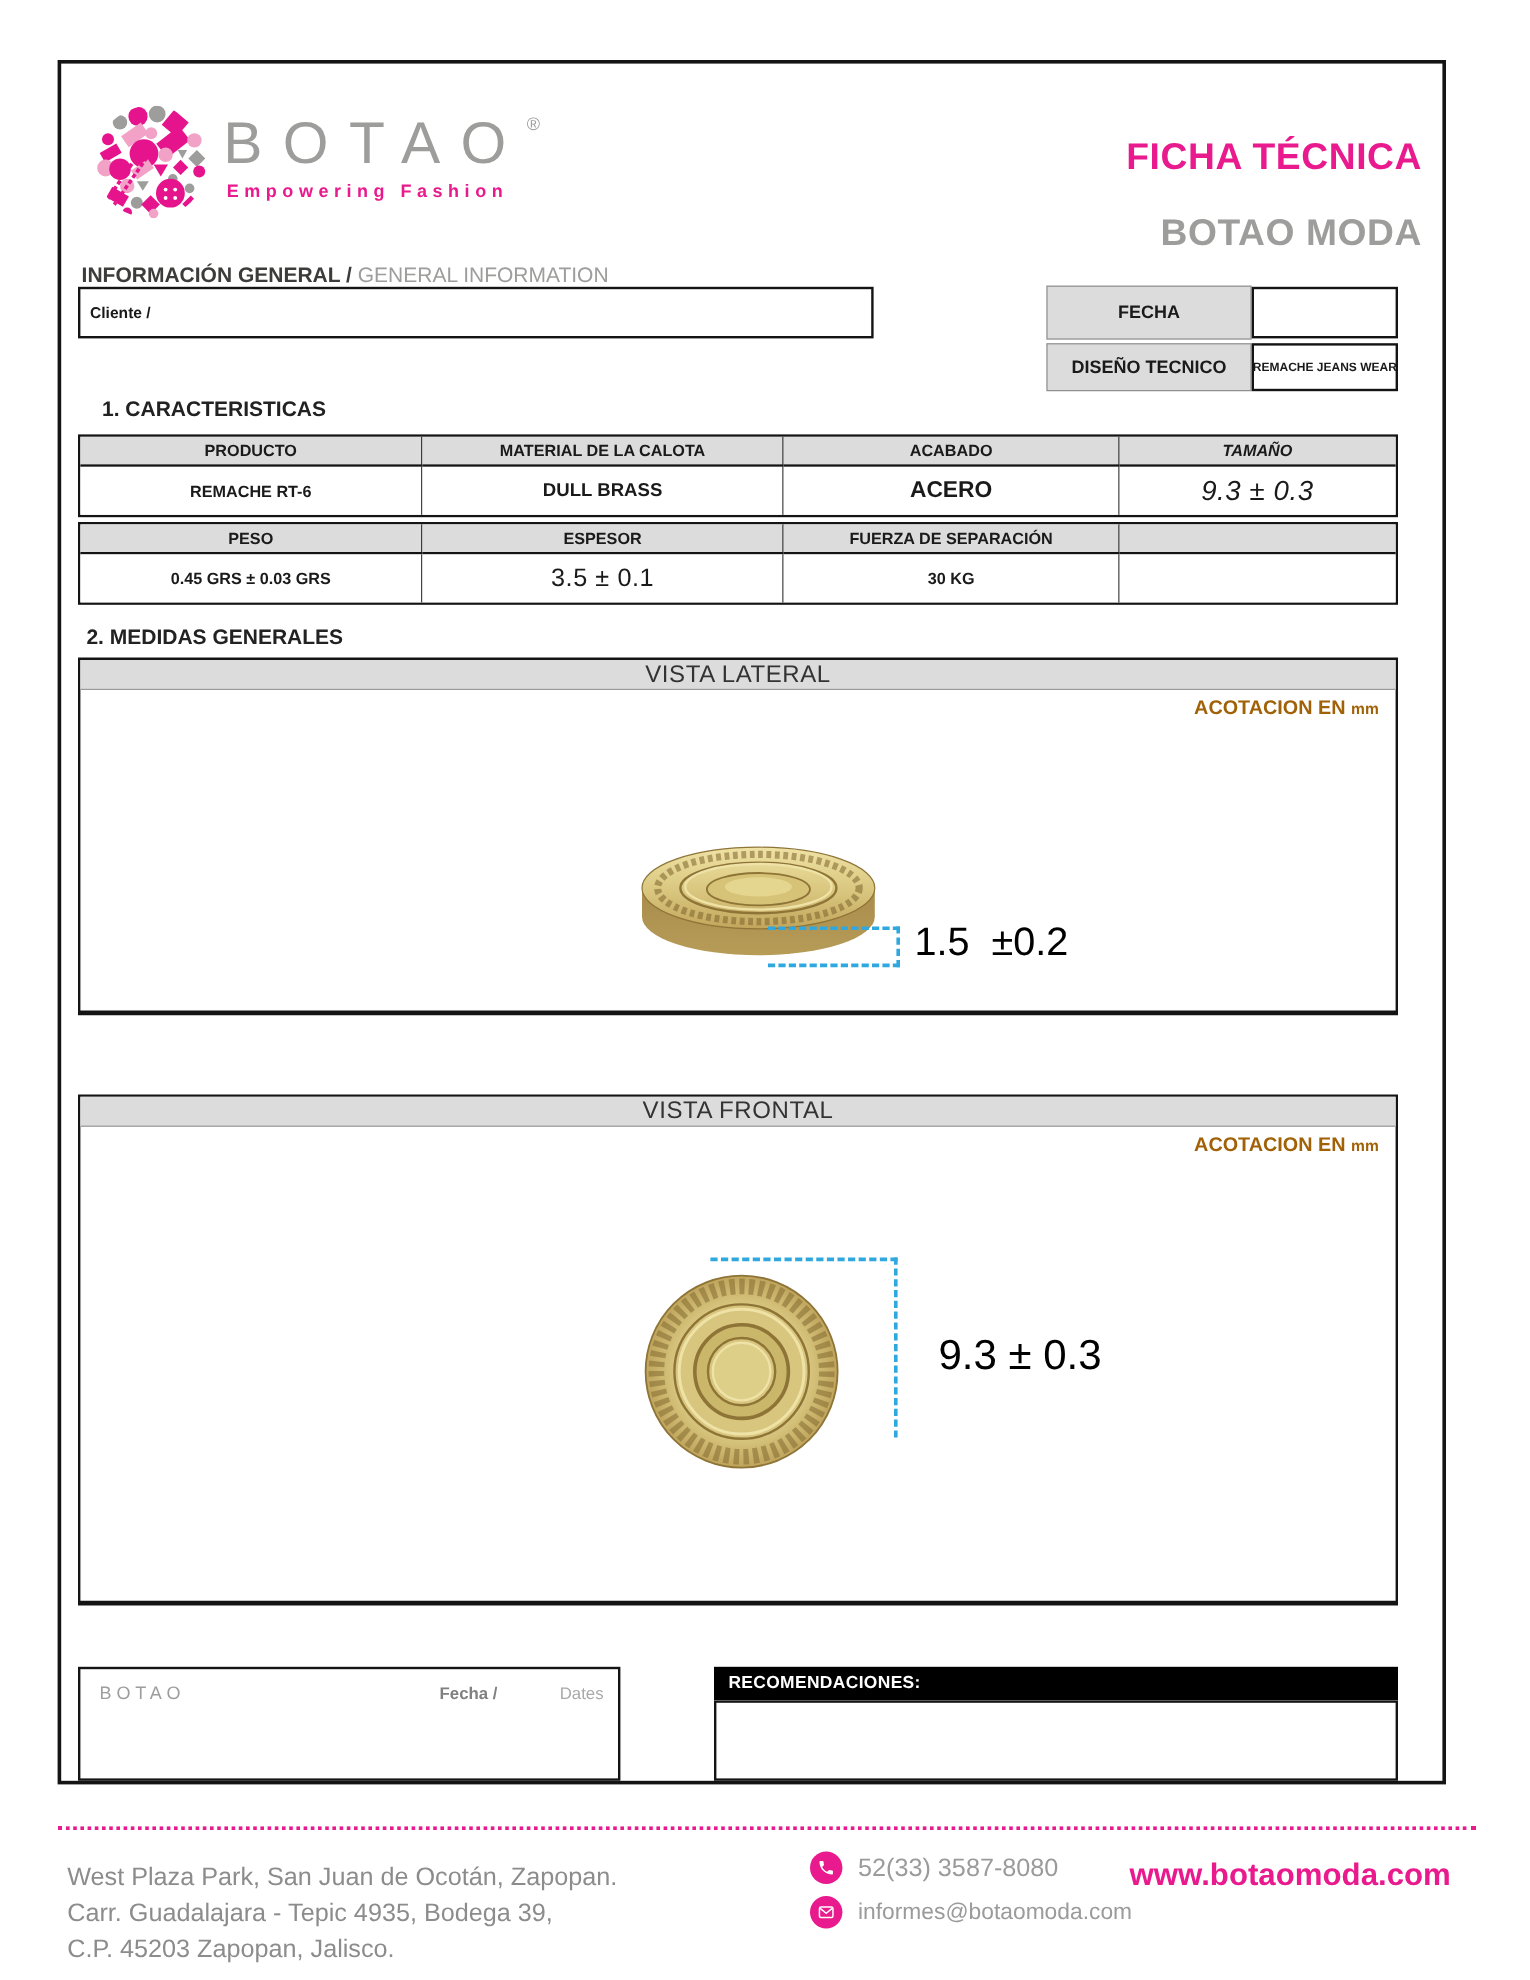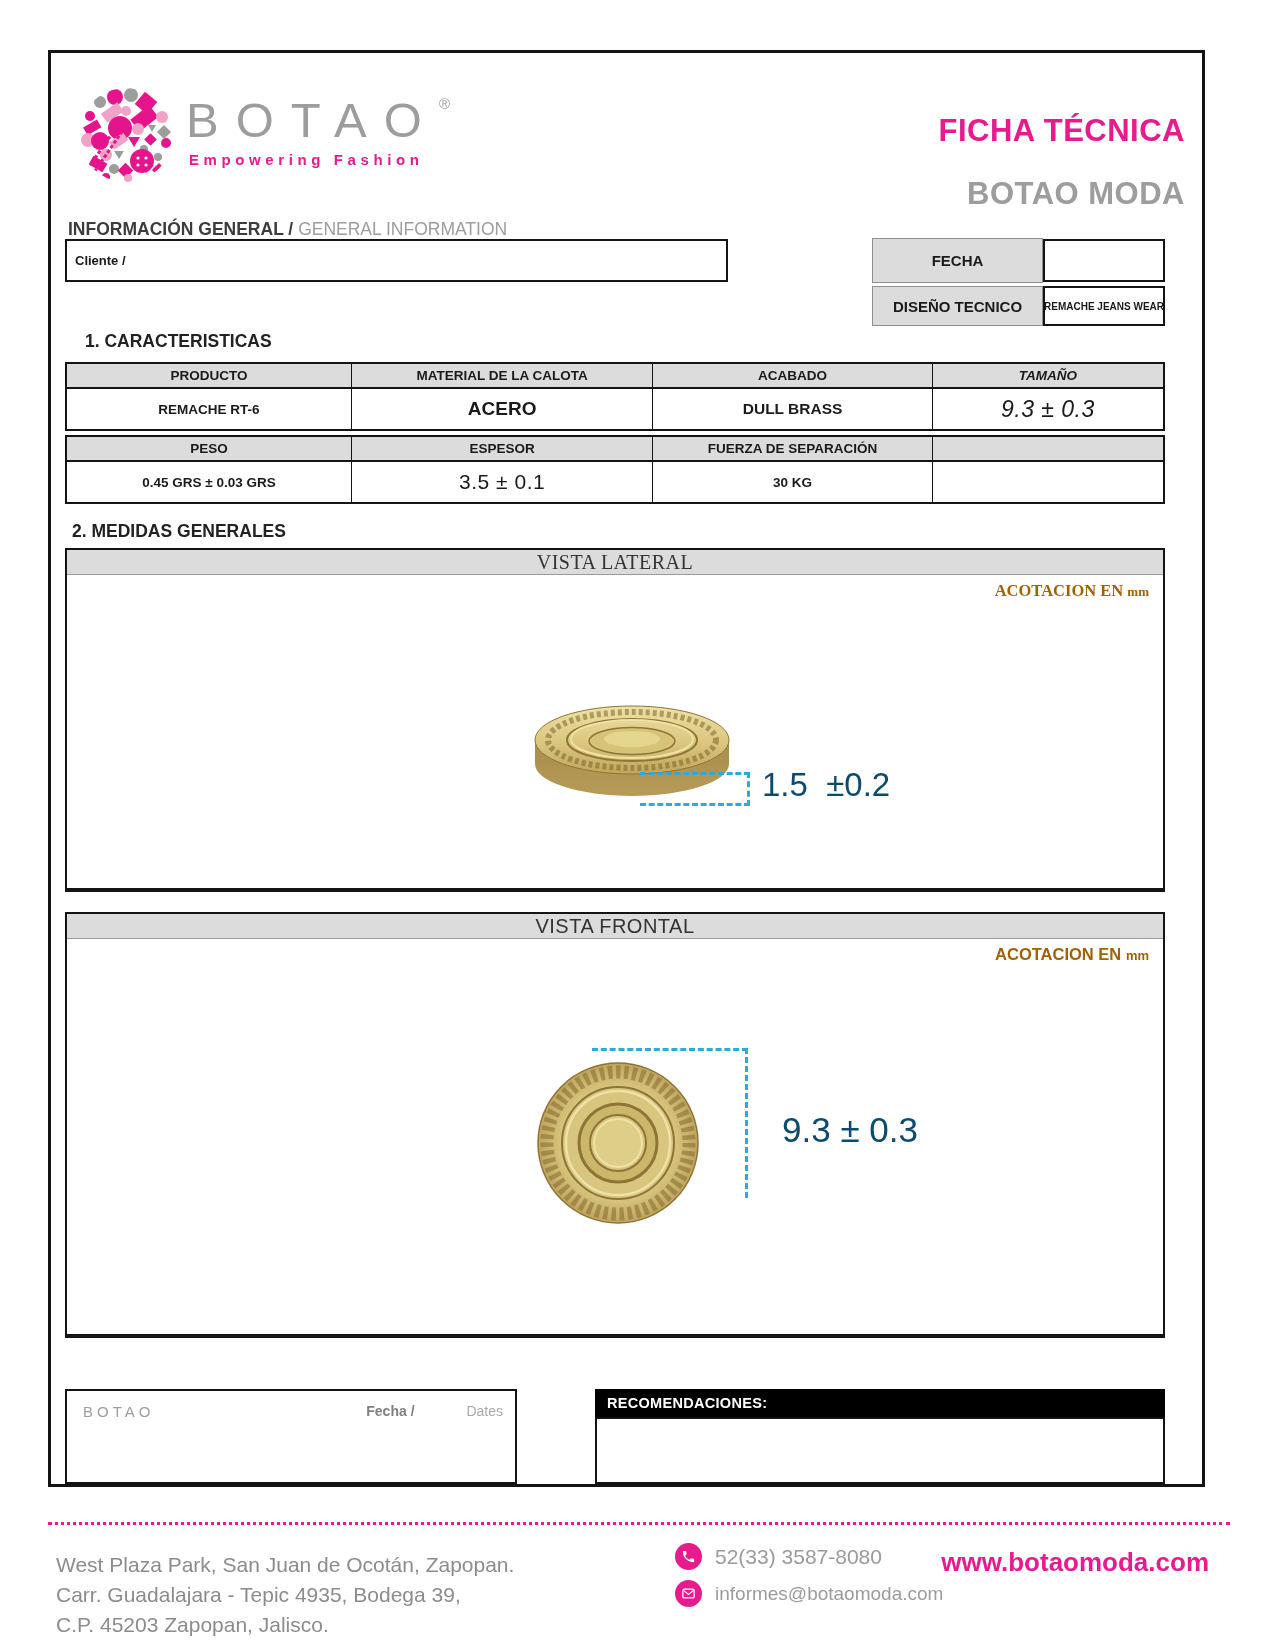--- a/index.html
+++ b/index.html
@@ -48,31 +48,31 @@
   .char-head .char-cell { height:25px; background:#dcdcdc; border-bottom:2px solid #141414; font-weight:bold; font-size:13.5px; }
   .char-vals .char-cell { height:40px; background:#fff; }
   .v-bold-sm { font-size:13.5px; font-weight:bold; }
   .v-bold-lg { font-size:19px; font-weight:bold; }
   .v-bold-md { font-size:15.5px; font-weight:bold; }
   .v-light-lg { font-size:23px; font-weight:400; letter-spacing:0.5px; }
   .v-light-md { font-size:21px; font-weight:400; letter-spacing:0.5px; }
 
   
   .view-panel { left:65px; width:1100px; border:2.5px solid #141414; border-bottom-width:4px; background:#fff; }
-  .panel-lateral { top:548px; height:344px;font-family:Liberation Serif, serif; }
+  .panel-lateral { top:548px; height:298px; }
   .panel-frontal { top:912px; height:426px; }
   .view-panel-bar { height:25px; background:#dcdcdc; border-bottom:1px solid #9a9a9a; display:flex; align-items:center; justify-content:center;
                     font-size:20px; font-weight:400; color:#333; letter-spacing:0.5px; }
   .acotacion { position:absolute; right:14px; top:31px; font-weight:bold; font-size:16.5px; color:#a16207; }
   .acotacion .unit { font-size:13px; }
 
   .rivet-side { left:525px; top:690px; width:215px; height:112px; }
   .dim-bracket-side { left:640px; top:772px; width:110px; height:34px;
                       border-top:3px dashed #2fa8e0; border-right:3px dashed #2fa8e0; border-bottom:3px dashed #2fa8e0; }
-  .dim-text { font-size:33px; font-weight:400; color:#0c4a6e; white-space:pre; }
+  .dim-text { font-size:33px; font-weight:400; color:#000000; white-space:pre; }
   .dim-side { left:762px; top:766px; }
   .rivet-front { left:533px; top:1058px; width:170px; height:170px; }
   .dim-bracket-front { left:592px; top:1048px; width:156px; height:150px;
                        border-top:3px dashed #2fa8e0; border-right:3px dashed #2fa8e0; }
   .dim-front { left:782px; top:1110px; font-size:35px; }
 
   
   .botao-sign-box { left:65px; top:1389px; width:452px; height:95px; border:2.5px solid #141414; background:#fff; }
   .botao-sign-label { position:absolute; left:16px; top:12px; font-size:15px; color:#9d9d9c; letter-spacing:4px; }
   .fecha-dates { position:absolute; right:12px; top:12px; font-size:14px; }
@@ -171,22 +171,22 @@
 
   <div class="abs char-table t1">
     <div class="char-row char-head">
       <div class="char-cell">PRODUCTO</div>
       <div class="char-cell">MATERIAL DE LA CALOTA</div>
       <div class="char-cell">ACABADO</div>
       <div class="char-cell">TAMAÑO</div>
     </div>
     <div class="char-row char-vals">
       <div class="char-cell v-bold-sm">REMACHE RT-6</div>
+      <div class="char-cell v-bold-md">DULL BRASS</div>
       <div class="char-cell v-bold-lg">ACERO</div>
-      <div class="char-cell v-bold-md">DULL BRASS</div>
       <div class="char-cell v-light-lg">9.3 ± 0.3</div>
     </div>
   </div>
 
   <div class="abs char-table t2">
     <div class="char-row char-head">
       <div class="char-cell">PESO</div>
       <div class="char-cell">ESPESOR</div>
       <div class="char-cell">FUERZA DE SEPARACIÓN</div>
       <div class="char-cell"></div>

